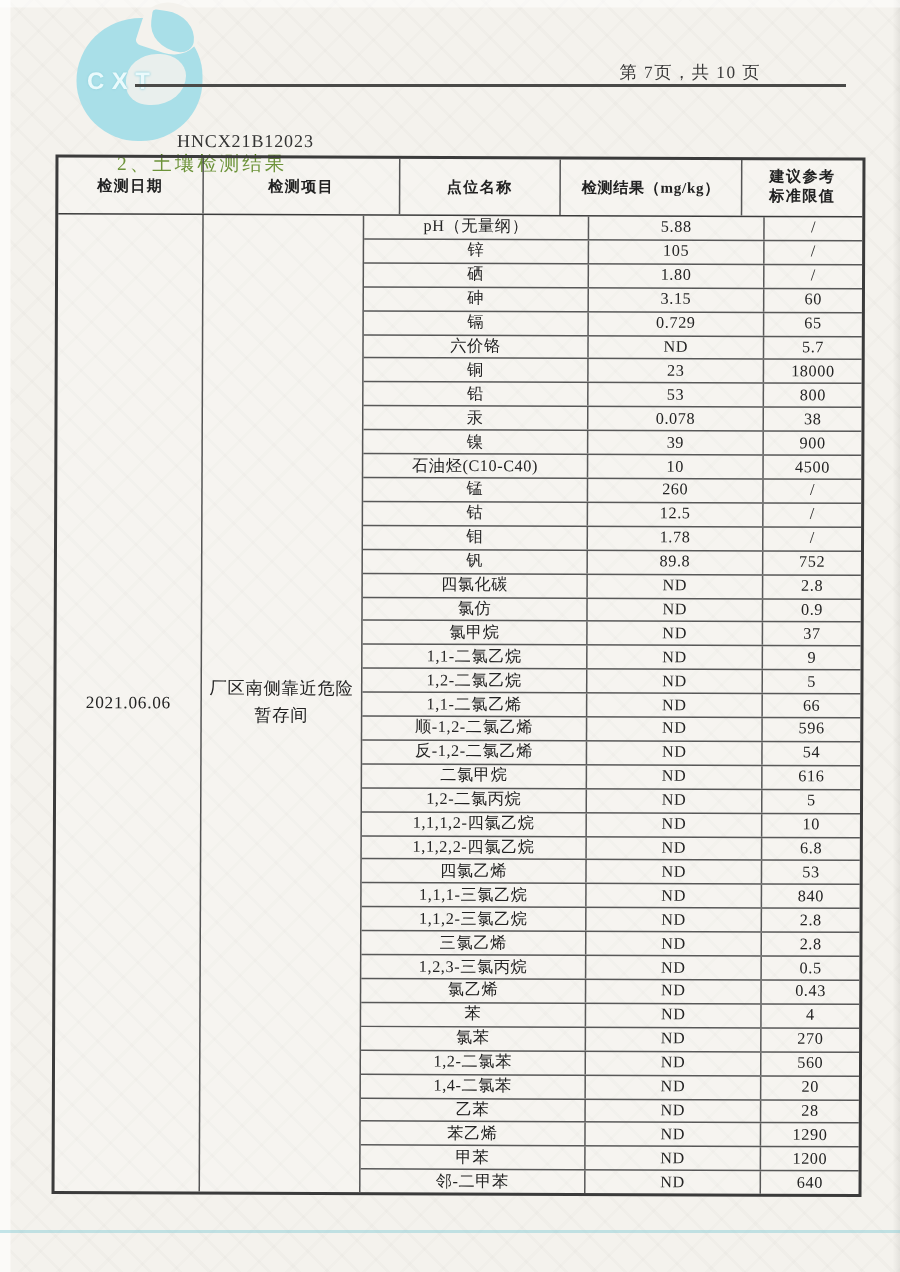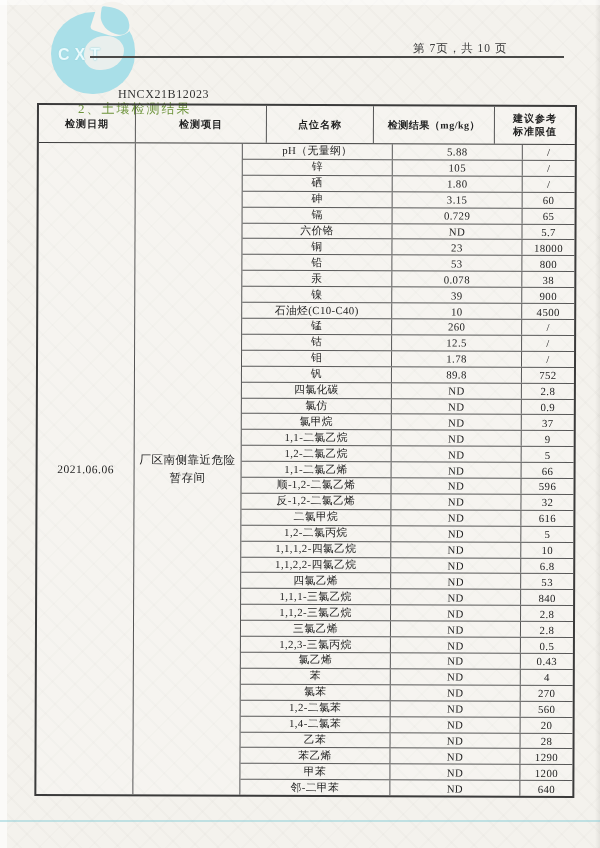--- a/index.html
+++ b/index.html
@@ -71,21 +71,21 @@
   .side-cell .wrap{display:block;width:96px;line-height:1.5;}
   .items{flex:1;display:flex;flex-direction:column;min-width:0;}
   .trow{flex:1;display:flex;border-bottom:1px solid #585858;min-height:0;}
   .trow:last-child{border-bottom:none;}
   .tcell{
     display:flex;align-items:center;justify-content:center;text-align:center;
     font-size:10.8px;box-sizing:border-box;color:#242424;letter-spacing:0.4px;
     white-space:nowrap;overflow:hidden;
   }
   .tcell.c-item{width:150px;border-right:1px solid #585858;}
-  .tcell.c-result{width:130px;border-right:1px solid #585858;}
+  .tcell.c-result{width:117px;border-right:1px solid #585858;}
   .tcell.c-limit{flex:1;}
 </style>
 </head>
 <body>
 
 <div class="texture"></div>
 <div class="edge-left"></div>
 <div class="edge-right"></div>
 <div class="edge-top"></div>
 
@@ -227,21 +227,21 @@
           <div class="tcell c-limit">66</div>
         </div>
         <div class="trow">
           <div class="tcell c-item">顺-1,2-二氯乙烯</div>
           <div class="tcell c-result">ND</div>
           <div class="tcell c-limit">596</div>
         </div>
         <div class="trow">
           <div class="tcell c-item">反-1,2-二氯乙烯</div>
           <div class="tcell c-result">ND</div>
-          <div class="tcell c-limit">32</div>
+          <div class="tcell c-limit">54</div>
         </div>
         <div class="trow">
           <div class="tcell c-item">二氯甲烷</div>
           <div class="tcell c-result">ND</div>
           <div class="tcell c-limit">616</div>
         </div>
         <div class="trow">
           <div class="tcell c-item">1,2-二氯丙烷</div>
           <div class="tcell c-result">ND</div>
           <div class="tcell c-limit">5</div>

